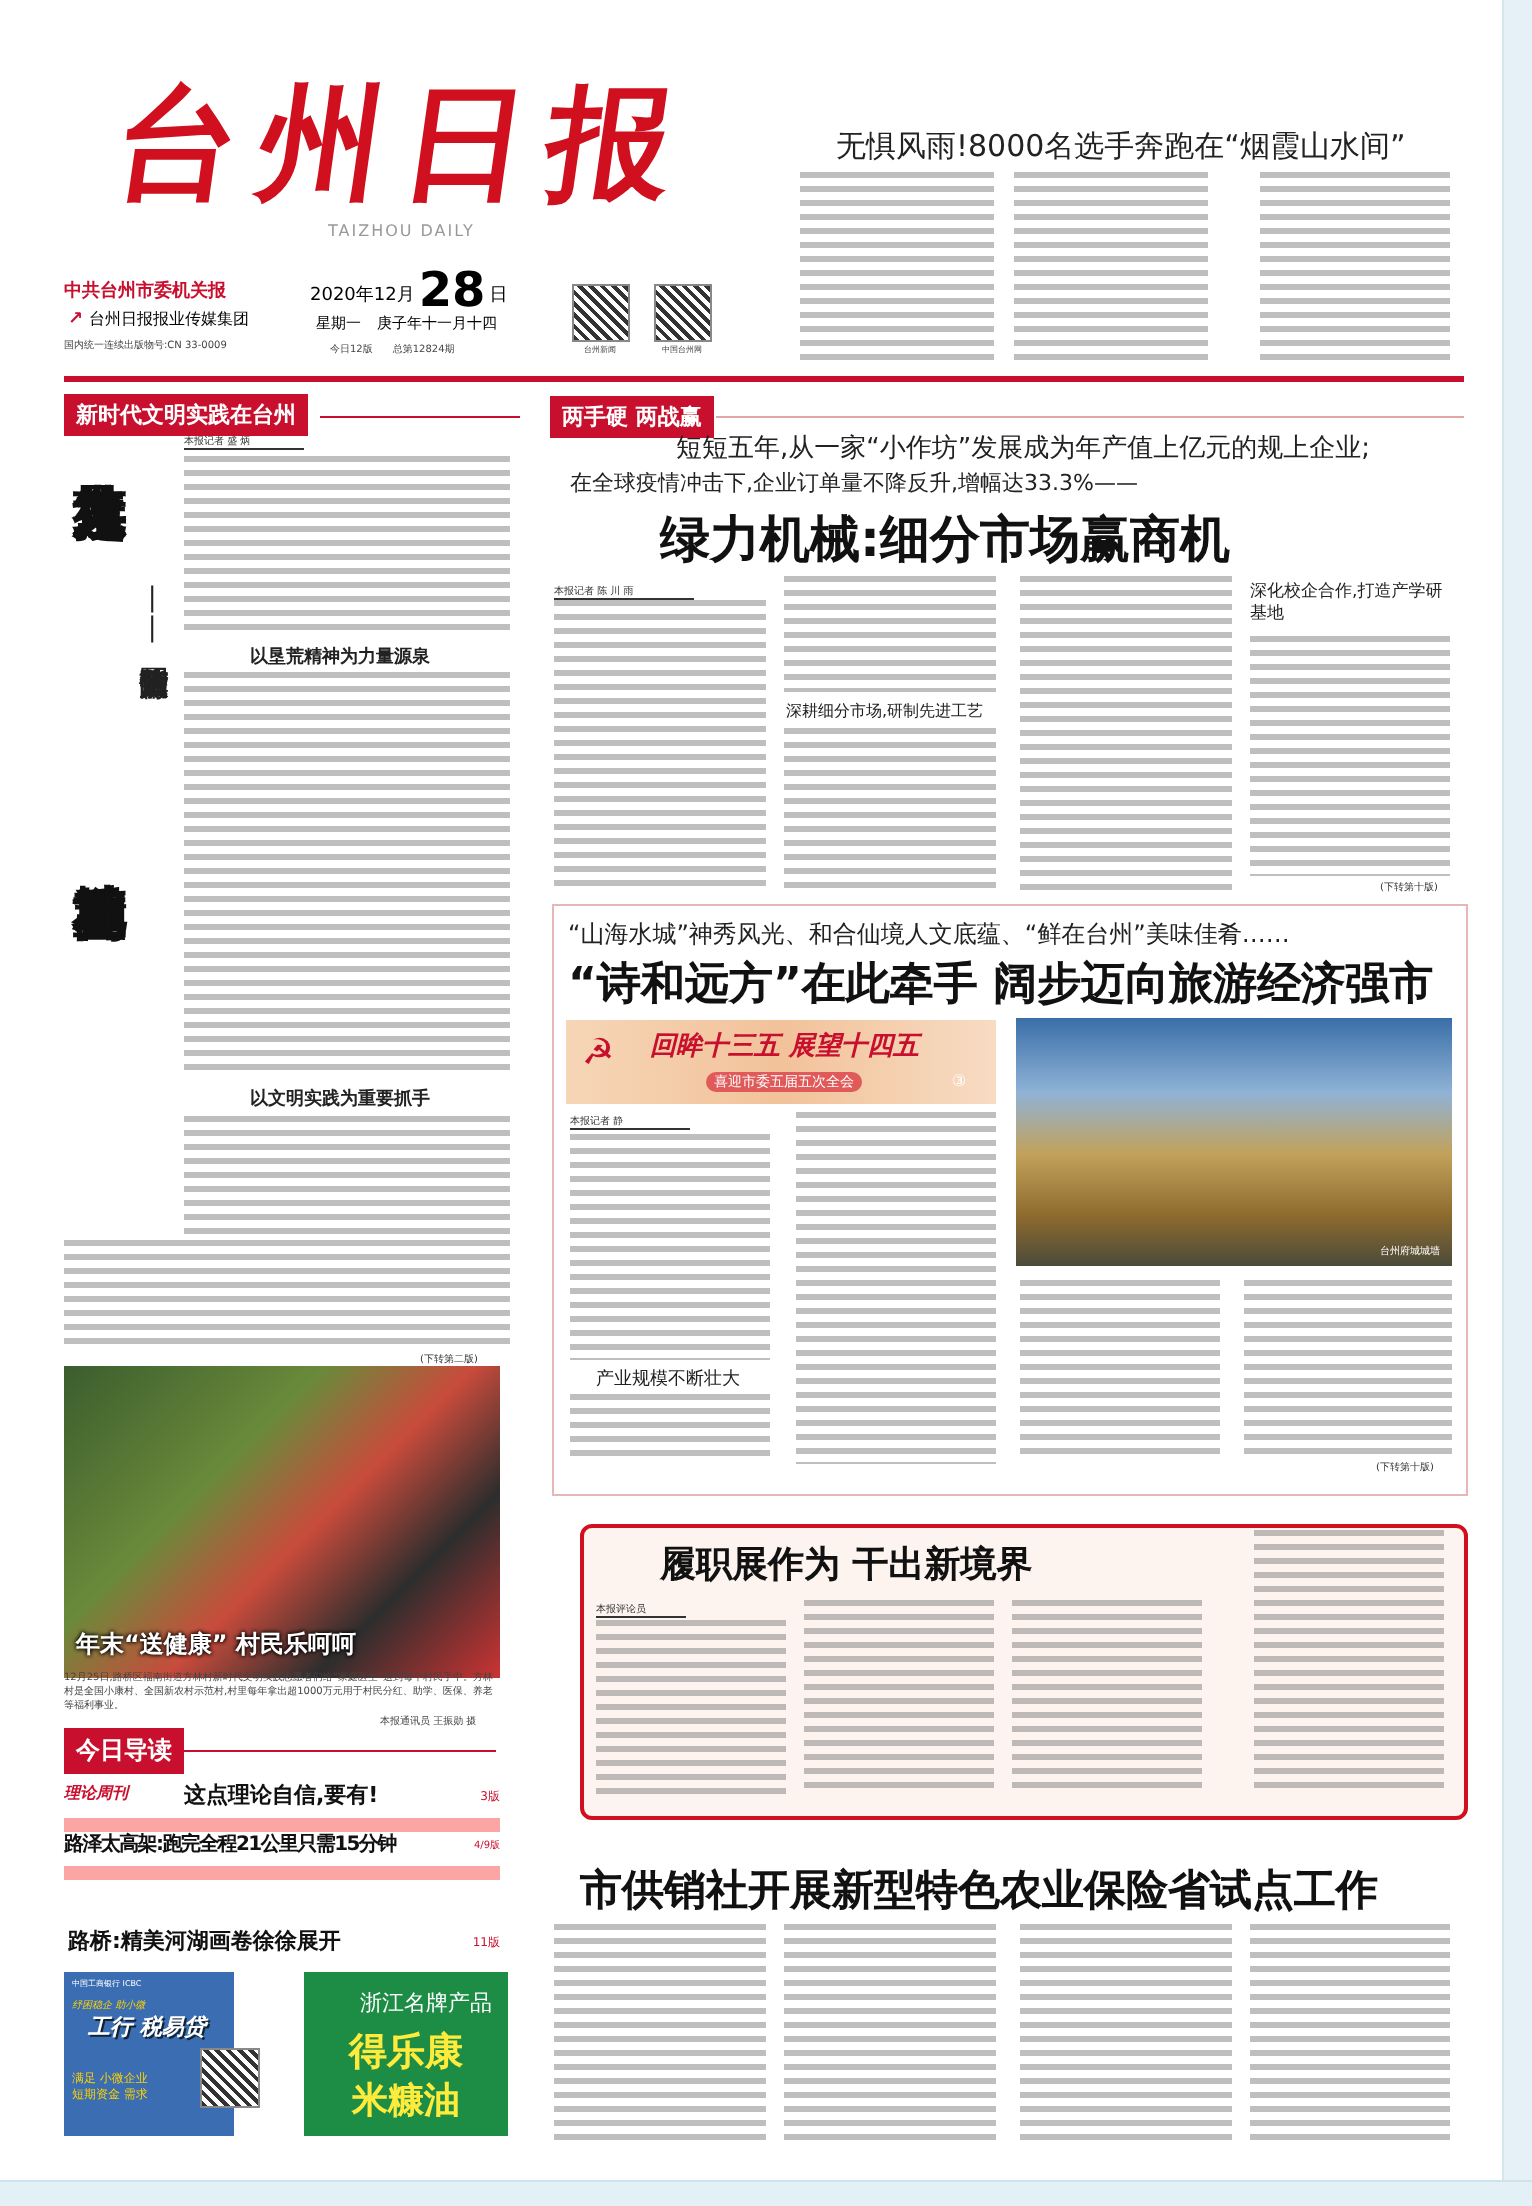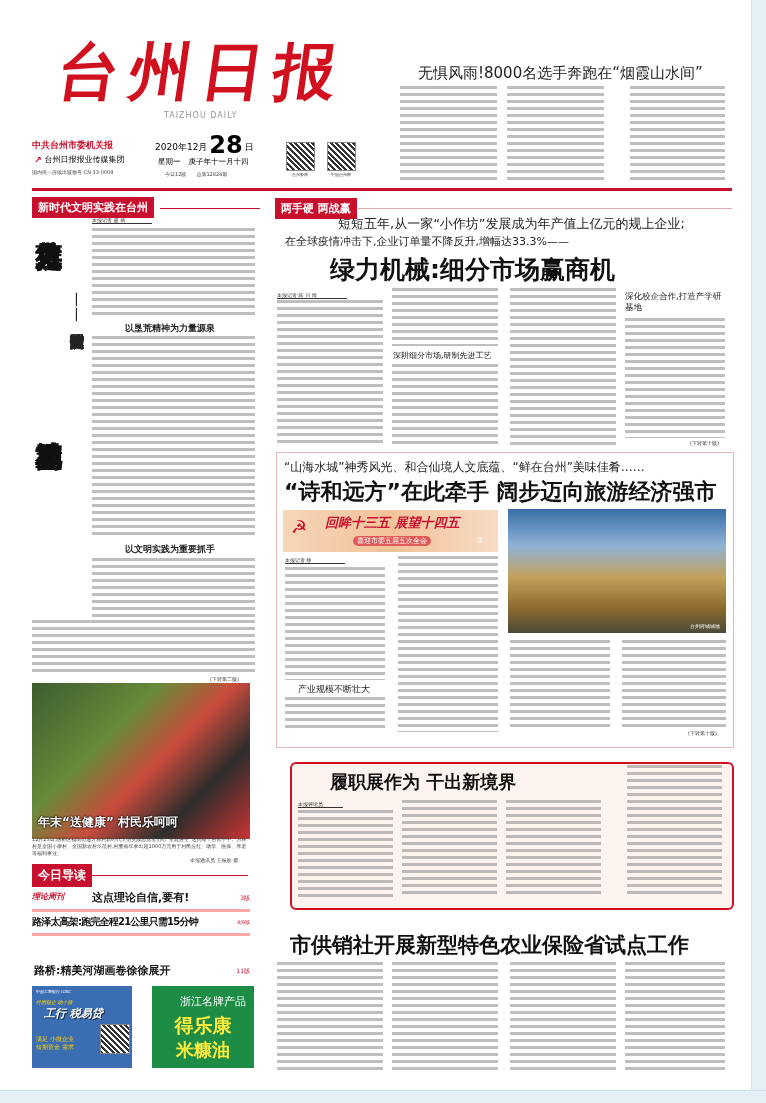--- a/index.html
+++ b/index.html
@@ -17,21 +17,21 @@
   .hr-red{background:#c8102e;height:3px;}
   .qr{background:repeating-linear-gradient(45deg,#333 0 2px,#fff 2px 4px),#fff;border:1px solid #888;}
   .h-black{font-weight:bold;color:#111;}
   .box-red{border:2px solid #d0101e;border-radius:6px;background:#fdf3ef;}
   .box-pink{border:1px solid #e6b7b7;background:#fff;}
   .photo1{background:linear-gradient(135deg,#3b5d2e 0%,#6a8a3a 35%,#c94b3c 55%,#2d2d2d 75%,#c33 100%);}
   .photo2{background:linear-gradient(180deg,#3a6ea8 0%,#8fb3d6 30%,#c2a15a 55%,#8c6a2e 80%,#4b4b3a 100%);}
   .banner-art{background:linear-gradient(90deg,#f6d6b7,#f2c29a,#f7dcc3);}
   .ad-blue{background:#3b6db2;}
   .ad-green{background:#1d8d46;}
-  .guide-row{border-bottom:3px solid #fca5a5;}
+  .guide-row{border-bottom:7px solid #fca5a5;}
 </style>
 </head>
 <body>
 
 <div class="page">
 
   <div class="abs masthead-title" style="left:58px;top:30px;">台州日报</div>
   <div class="abs" style="left:164px;top:111px;font-size:8px;color:#999;letter-spacing:1px;">TAIZHOU DAILY</div>
 
   <div class="abs red" style="left:32px;top:139px;font-size:9px;font-weight:bold;">中共台州市委机关报</div>
@@ -101,21 +101,21 @@
   </div>
   <div class="abs guide-row" style="left:32px;top:911px;width:218px;height:22px;">
     <span class="abs" style="left:0;top:4px;font-size:10px;font-weight:bold;color:#111;letter-spacing:-0.8px;">路泽太高架:跑完全程21公里只需15分钟</span>
     <span class="abs red" style="right:0;top:8px;font-size:5px;">4/9版</span>
   </div>
   <div class="abs" style="left:32px;top:959px;width:218px;height:22px;">
     <span class="abs" style="left:2px;top:4px;font-size:11px;font-weight:bold;color:#111;">路桥:精美河湖画卷徐徐展开</span>
     <span class="abs red" style="right:0;top:8px;font-size:6px;">11版</span>
   </div>
 
-  <div class="abs ad-blue" style="left:32px;top:986px;width:85px;height:82px;padding-left:15px;">
+  <div class="abs ad-blue" style="left:32px;top:986px;width:85px;height:82px;">
     <div class="abs" style="left:4px;top:3px;font-size:4px;color:#fff;">中国工商银行 ICBC</div>
     <div class="abs" style="left:4px;top:13px;font-size:5px;color:#ffd200;font-style:italic;">纾困稳企 助小微</div>
     <div class="abs" style="left:12px;top:20px;font-size:11px;font-weight:bold;color:#fff;font-style:italic;text-shadow:1px 1px 0 #123;">工行 税易贷</div>
     <div class="abs" style="left:4px;top:49px;font-size:6px;color:#ffd200;">满足 小微企业</div>
     <div class="abs" style="left:4px;top:57px;font-size:6px;color:#ffd200;">短期资金 需求</div>
     <div class="abs qr" style="left:68px;top:38px;width:28px;height:28px;"></div>
   </div>
   <div class="abs ad-green" style="left:152px;top:986px;width:102px;height:82px;">
     <div class="abs" style="left:0;width:122px;text-align:center;top:8px;font-size:11px;color:#fff;">浙江名牌产品</div>
     <div class="abs" style="left:0;width:102px;text-align:center;top:27px;font-size:19px;font-weight:bold;color:#ffeb3b;">得乐康</div>

